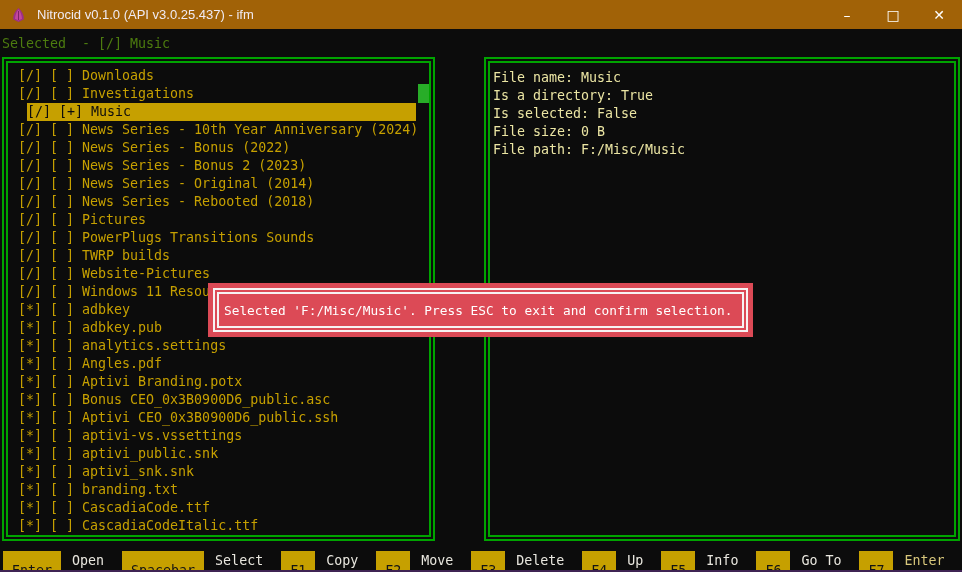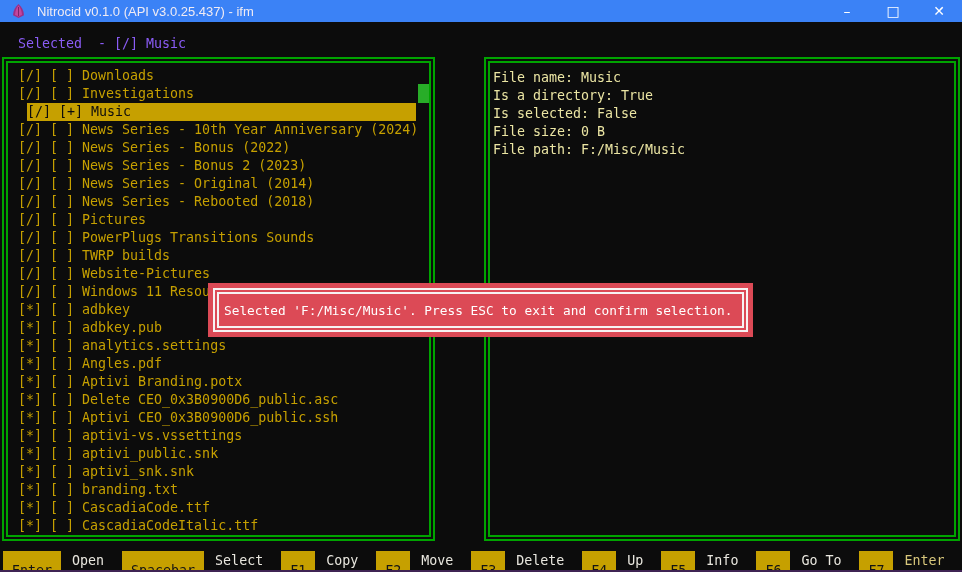--- a/index.html
+++ b/index.html
@@ -4,38 +4,38 @@
 <style>
   * { margin:0; padding:0; box-sizing:border-box; }
   html,body { width:962px; height:572px; }
   body {
     position:relative; overflow:hidden;
     background:#0c0c0c;
     font-family:"DejaVu Sans Mono", monospace;
   }
   
   .titlebar {
-    position:absolute; left:0; top:0; width:962px; height:22px;
-    background:#3b82f6; display:flex; align-items:center;
+    position:absolute; left:0; top:0; width:962px; height:29px;
+    background:#a16207; display:flex; align-items:center;
   }
   .app-icon { width:17px; height:16px; margin-left:10px; flex:0 0 auto; }
   .title {
     margin-left:10px; color:#f0ebf3; font-size:13px;
     font-family:"Liberation Sans", sans-serif;
   }
   .controls { margin-left:auto; display:flex; height:30px; }
   .ctl-btn {
     width:46px; height:30px; display:flex; align-items:center; justify-content:center;
     color:#ffffff; font-size:14px; font-family:"DejaVu Sans", sans-serif; cursor:default;
   }
   
   .statusline {
     position:absolute; left:0; top:30px; width:962px; height:44px;
-    color:#8b5cf6; font-size:13.3px; line-height:27px;
-    padding-left:18px; white-space:pre;
+    color:#4d7c0f; font-size:13.3px; line-height:27px;
+    padding-left:2px; white-space:pre;
   }
   
   .panel {
     position:absolute; top:57px; height:484px;
     border:6px double #00a400; background:transparent;
   }
   .panel.left  { left:2px;  width:433px; }
   .panel.right { left:484px; width:476px; }
   .rows { padding:4px 0 0 10px; }
   .row {
@@ -115,21 +115,21 @@
       <div class="row">[/] [ ] Pictures</div>
       <div class="row">[/] [ ] PowerPlugs Transitions Sounds</div>
       <div class="row">[/] [ ] TWRP builds</div>
       <div class="row">[/] [ ] Website-Pictures</div>
       <div class="row">[/] [ ] Windows 11 Resou</div>
       <div class="row">[*] [ ] adbkey</div>
       <div class="row">[*] [ ] adbkey.pub</div>
       <div class="row">[*] [ ] analytics.settings</div>
       <div class="row">[*] [ ] Angles.pdf</div>
       <div class="row">[*] [ ] Aptivi Branding.potx</div>
-      <div class="row">[*] [ ] Delete CEO_0x3B0900D6_public.asc</div>
+      <div class="row">[*] [ ] Bonus CEO_0x3B0900D6_public.asc</div>
       <div class="row">[*] [ ] Aptivi CEO_0x3B0900D6_public.ssh</div>
       <div class="row">[*] [ ] aptivi-vs.vssettings</div>
       <div class="row">[*] [ ] aptivi_public.snk</div>
       <div class="row">[*] [ ] aptivi_snk.snk</div>
       <div class="row">[*] [ ] branding.txt</div>
       <div class="row">[*] [ ] CascadiaCode.ttf</div>
       <div class="row">[*] [ ] CascadiaCodeItalic.ttf</div>
     </div>
   <div class="thumb"></div>
 </div>

